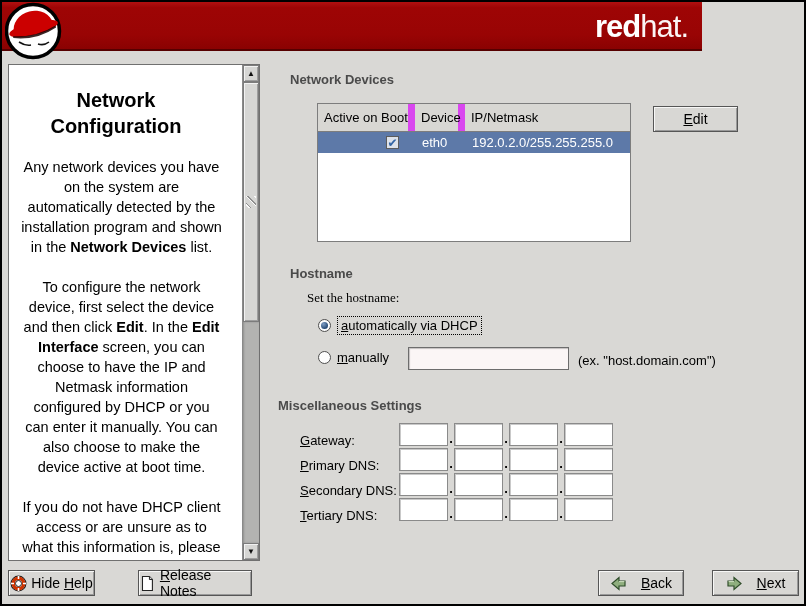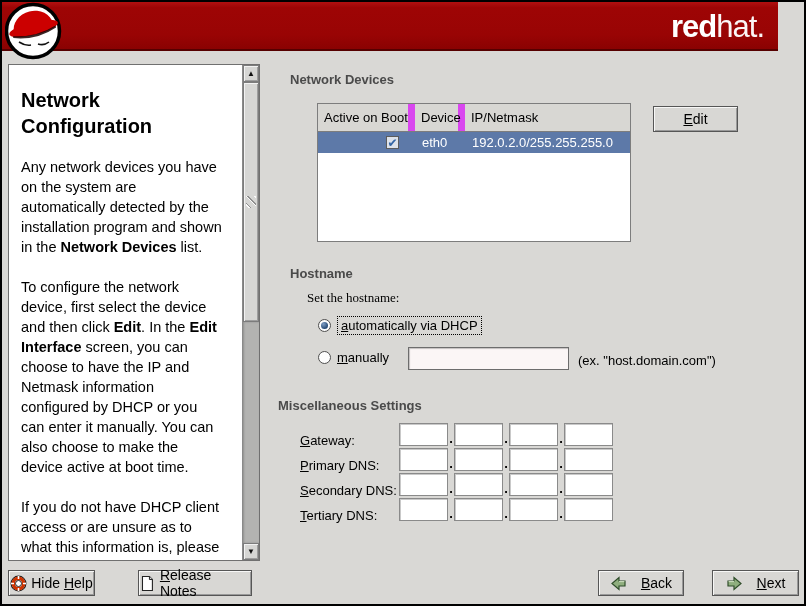--- a/index.html
+++ b/index.html
@@ -2,32 +2,32 @@
 <html><head>
 <meta charset="utf-8">
 <style>
   * { margin:0; padding:0; box-sizing:border-box; }
   html,body { width:806px; height:606px; }
   body { font-family:"Liberation Sans","DejaVu Sans",sans-serif; font-size:13px; color:#000; }
 
   .window { position:relative; width:806px; height:606px; background:#d9d8d5; border:2px solid #000; overflow:hidden; }
 
   
-  .topbar { position:absolute; left:0; top:0; width:776px; height:49px;
+  .topbar { position:absolute; left:0; top:0; width:700px; height:49px;
             background:linear-gradient(#b11010 0%, #9e0505 12%, #990404 70%, #8a0202 100%);
             border-bottom:2px solid #560000; }
   .wordmark { position:absolute; right:14px; top:7px; color:#fff; font-size:31px; letter-spacing:-1px; }
   .wordmark .wm-bold { font-weight:bold; }
   .wordmark .wm-light { font-weight:normal; opacity:.96; }
   .logo { position:absolute; left:3px; top:0px; width:58px; height:60px; z-index:5; }
 
   
   .help-panel { position:absolute; left:6px; top:62px; width:252px; height:497px;
                 background:#fff; border:1px solid #707070; display:flex; }
-  .help-content { flex:1; padding:12px 20px 0 12px; overflow:hidden; }
+  .help-content { flex:1; padding:12px 20px 0 12px; overflow:hidden;text-align:center; }
   .help-title { font-size:20px; font-weight:bold; line-height:26px; margin:10px 0 18px 0; max-width:190px; }
   .help-content p { font-size:14.5px; line-height:20px; margin-bottom:20px; }
   .vscrollbar { width:17px; background:#c9c9c9; border-left:1px solid #8a8a8a; display:flex; flex-direction:column; }
   .sb-btn { height:17px; background:#d6d6d4; border:1px solid #7c7c7c;
             box-shadow:inset 1px 1px 0 #f2f2f2, inset -1px -1px 0 #9e9e9e;
             display:flex; align-items:center; justify-content:center; font-size:8px; color:#111; }
   .sb-thumb { height:240px; background:#d6d6d4; border:1px solid #7c7c7c;
               box-shadow:inset 1px 1px 0 #f2f2f2, inset -1px -1px 0 #9e9e9e;
               display:flex; align-items:center; justify-content:center; }
   .sb-grip { width:10px; height:12px;

